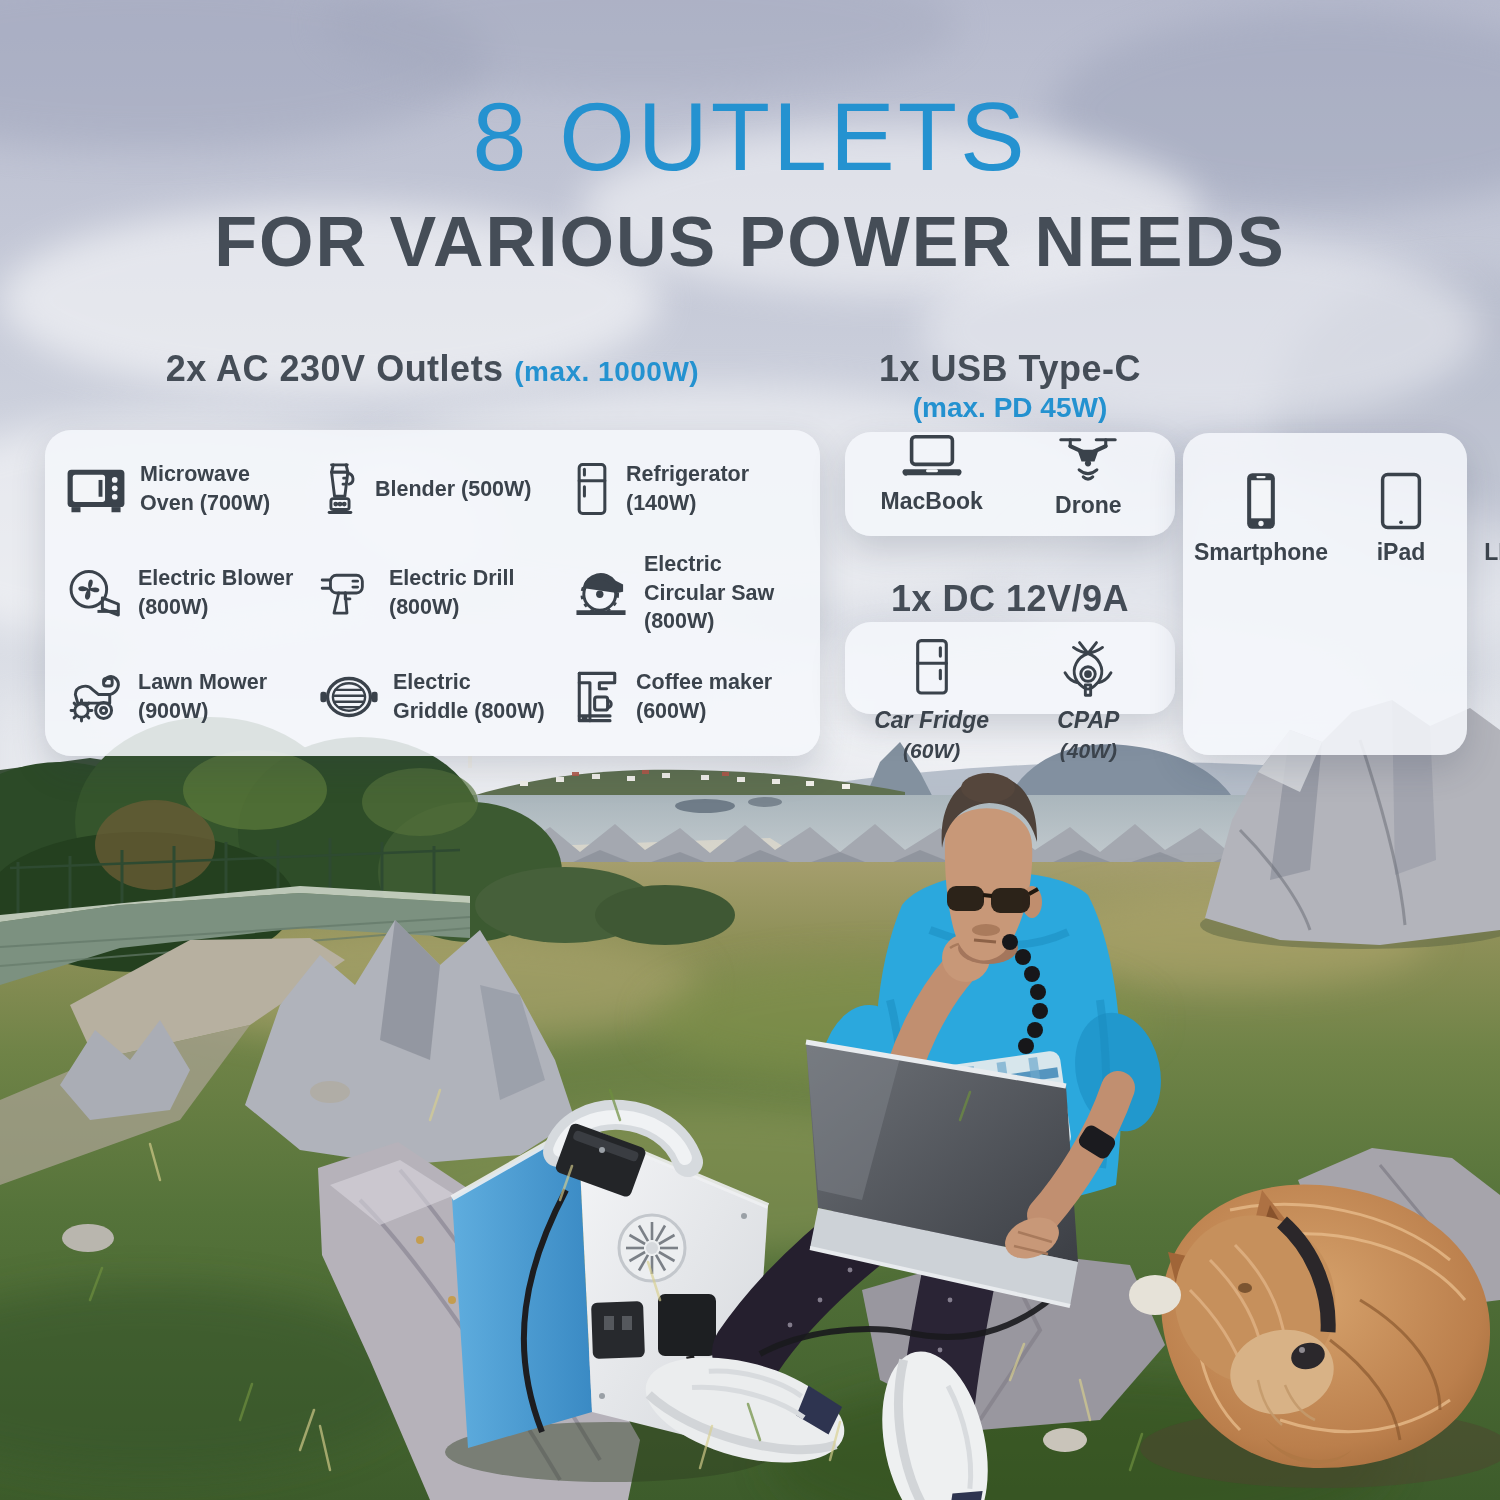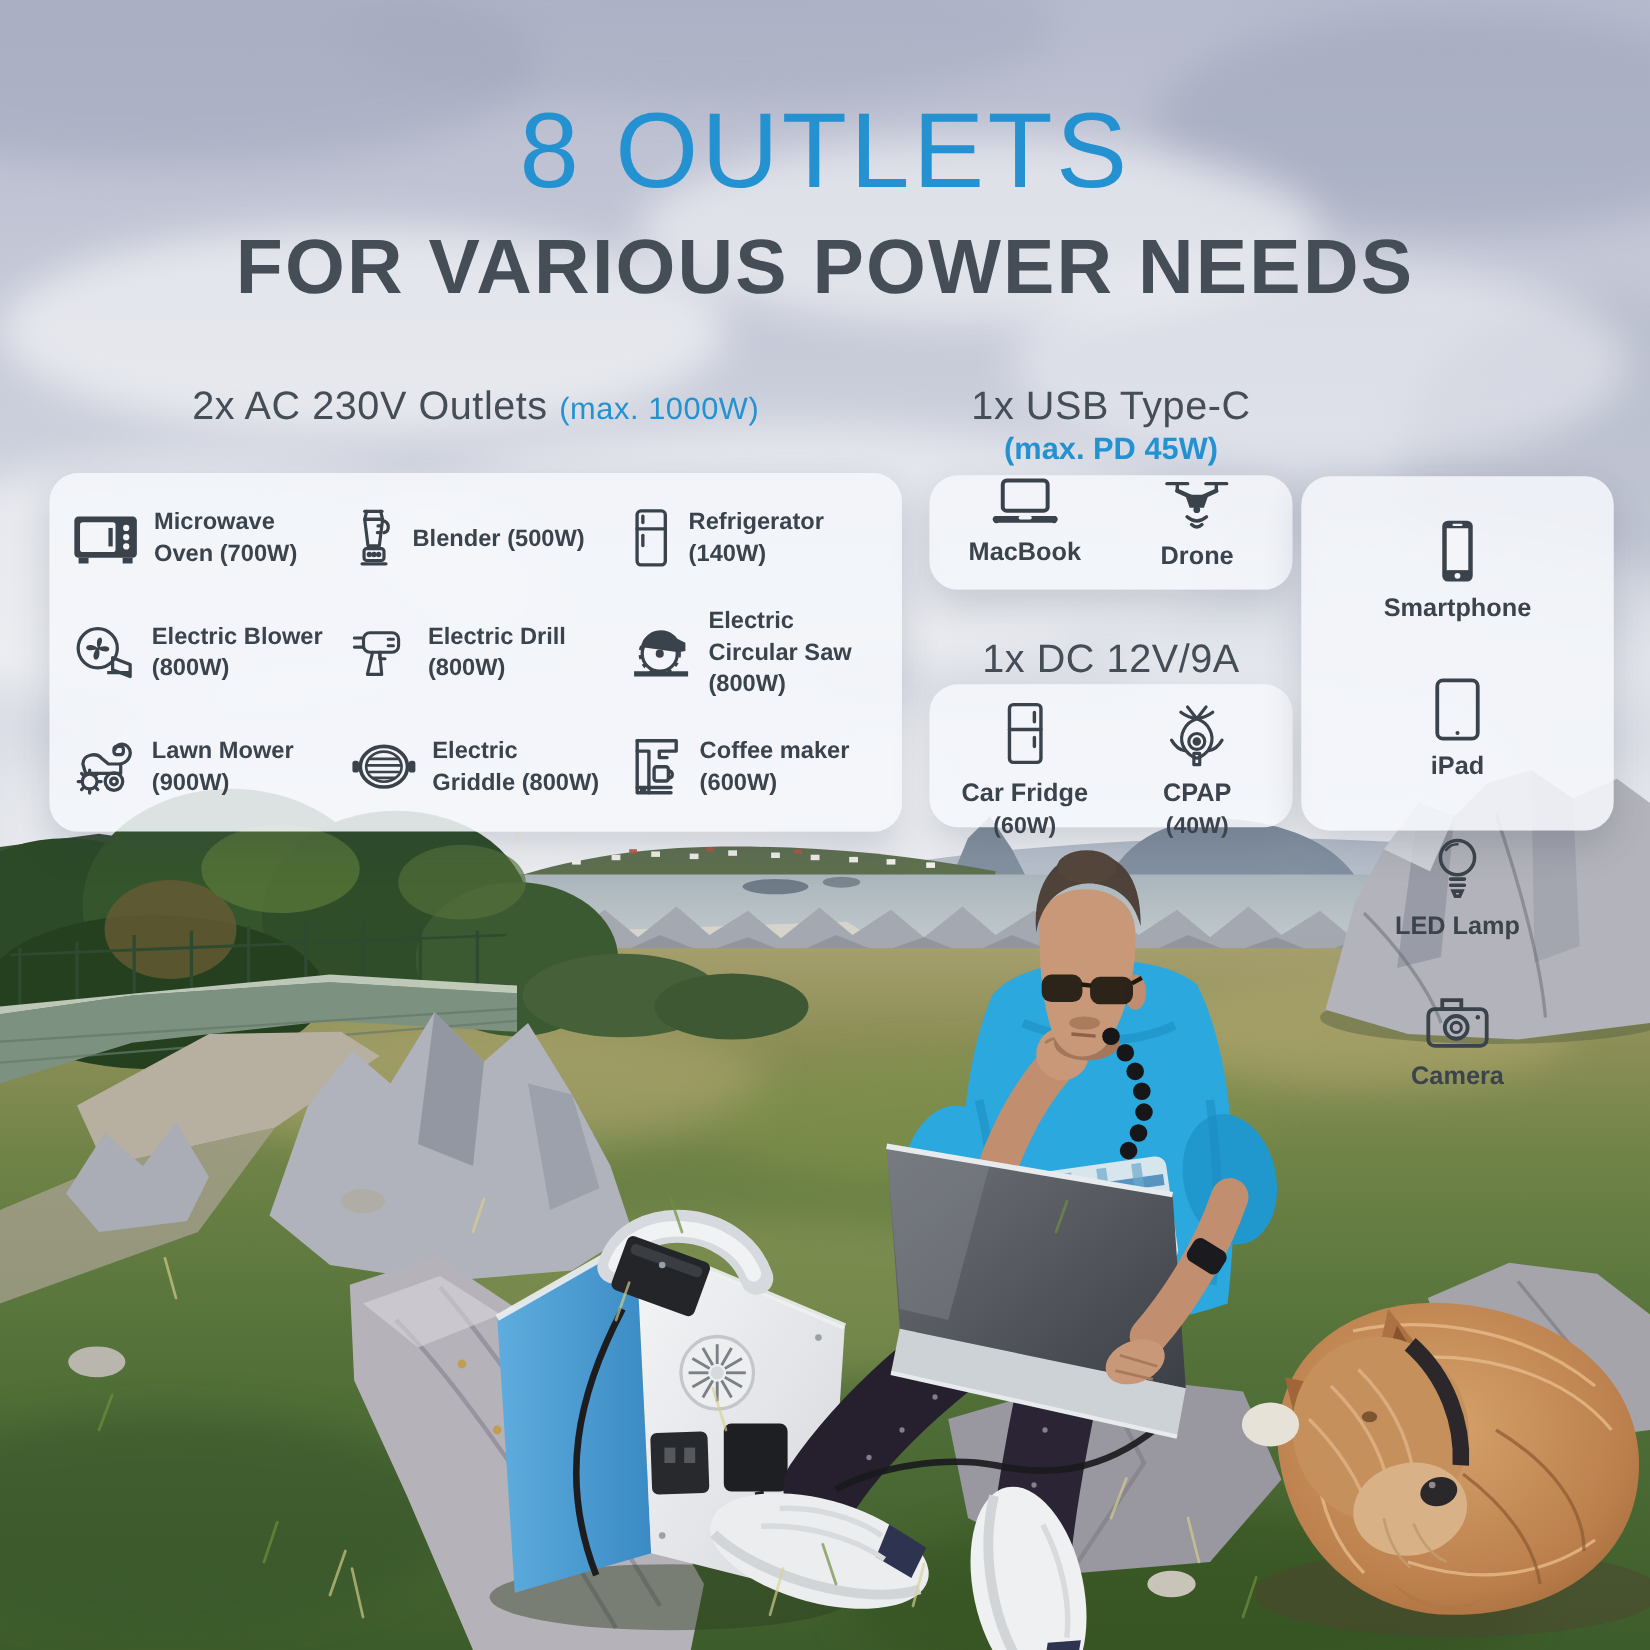--- a/index.html
+++ b/index.html
@@ -3,41 +3,41 @@
 <meta charset="utf-8">
 <style>
   html,body{margin:0;padding:0;}
   .canvas{position:relative;width:1500px;height:1500px;overflow:hidden;
     font-family:"Liberation Sans",sans-serif;background:#cfd3dd;}
   .bg{position:absolute;inset:0;}
   
   .title{position:absolute;left:0;top:88px;width:1500px;text-align:center;line-height:1;}
   .t1{font-size:97px;font-weight:400;letter-spacing:3px;color:var(--accent-blue,#2492d0);}
   .t2{font-size:70px;font-weight:700;letter-spacing:2px;color:var(--heading-dark,#454d57);margin-top:22px;}
-  .sec-head{position:absolute;text-align:center;font-weight:400;font-size:36px;
+  .sec-head{position:absolute;text-align:center;font-weight:700;font-size:36px;
     color:var(--heading-dark,#454d57);letter-spacing:.5px;}
   .sec-sub{position:absolute;text-align:center;font-weight:700;font-size:28px;
     color:var(--accent-blue,#2492d0);}
   .accent{color:var(--accent-blue,#2492d0);font-size:28px;}
   .panel{position:absolute;background:var(--panel-bg,rgba(244,246,250,0.88));
     border-radius:26px;box-shadow:0 14px 34px rgba(45,55,75,.18);box-sizing:border-box;}
   #panel-ac{left:45px;top:430px;width:775px;height:326px;display:grid;
     grid-template-columns:repeat(3,1fr);padding:26px 20px;align-items:center;gap:24px;}
   .ac-item{display:flex;align-items:center;gap:13px;}
   .ico{color:var(--icon-gray,#3a424b);flex:0 0 auto;}
   .ac-label{font-size:21.5px;font-weight:700;color:var(--item-text,#3b434c);
     line-height:1.34;max-width:168px;}
   .dev-card{display:flex;justify-content:space-evenly;align-items:flex-start;}
   #card-usbc{left:845px;top:432px;width:330px;height:104px;}
-  #card-dc{left:845px;top:622px;width:330px;height:130px;padding-top:15px;}
+  #card-dc{left:845px;top:622px;width:330px;height:92px;padding-top:15px;font-style:italic;}
   .dev-item{display:flex;flex-direction:column;align-items:center;gap:9px;width:140px;}
   .dev-name{font-size:23px;font-weight:700;color:var(--item-text,#3b434c);line-height:1.1;}
   .dev-watts{font-size:21px;font-weight:700;color:var(--item-text,#3b434c);margin-top:-3px;}
   #panel-usb{left:1183px;top:433px;width:284px;height:322px;display:grid;
-    grid-template-columns:1fr;row-gap:50px;padding:38px 8px 0;align-content:start;justify-items:center;}
+    grid-template-columns:1fr 1fr 1fr 1fr;row-gap:50px;padding:38px 8px 0;align-content:start;justify-items:center;}
   svg{display:block;}
 </style>
 </head>
 <body>
 
 <div class="canvas">
 
   <svg class="bg" viewBox="0 0 1500 1500" width="1500" height="1500" aria-hidden="true">
     <defs>
       <linearGradient id="skyG" x1="0" y1="0" x2="0" y2="1">

